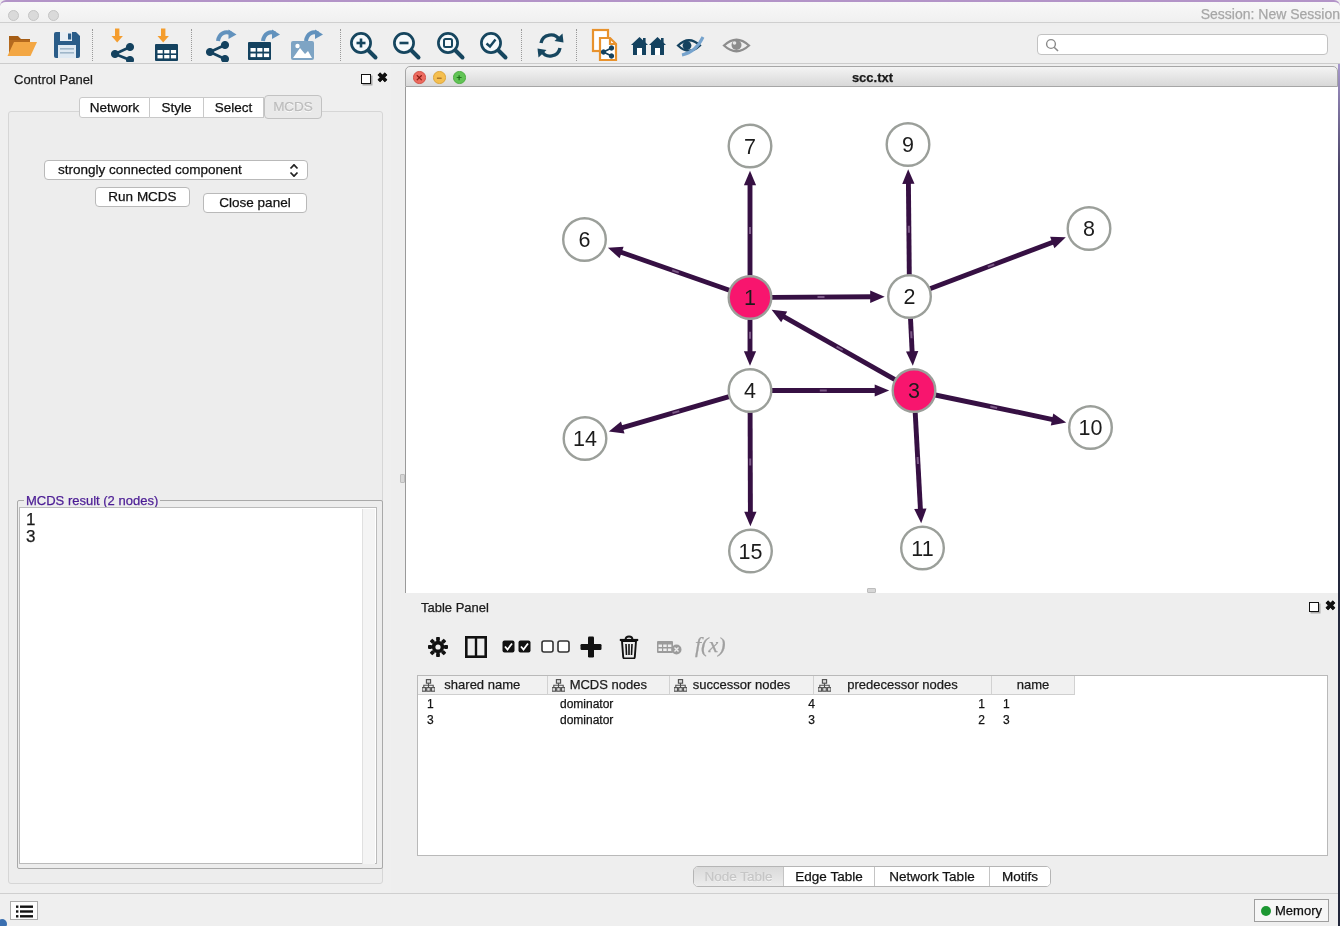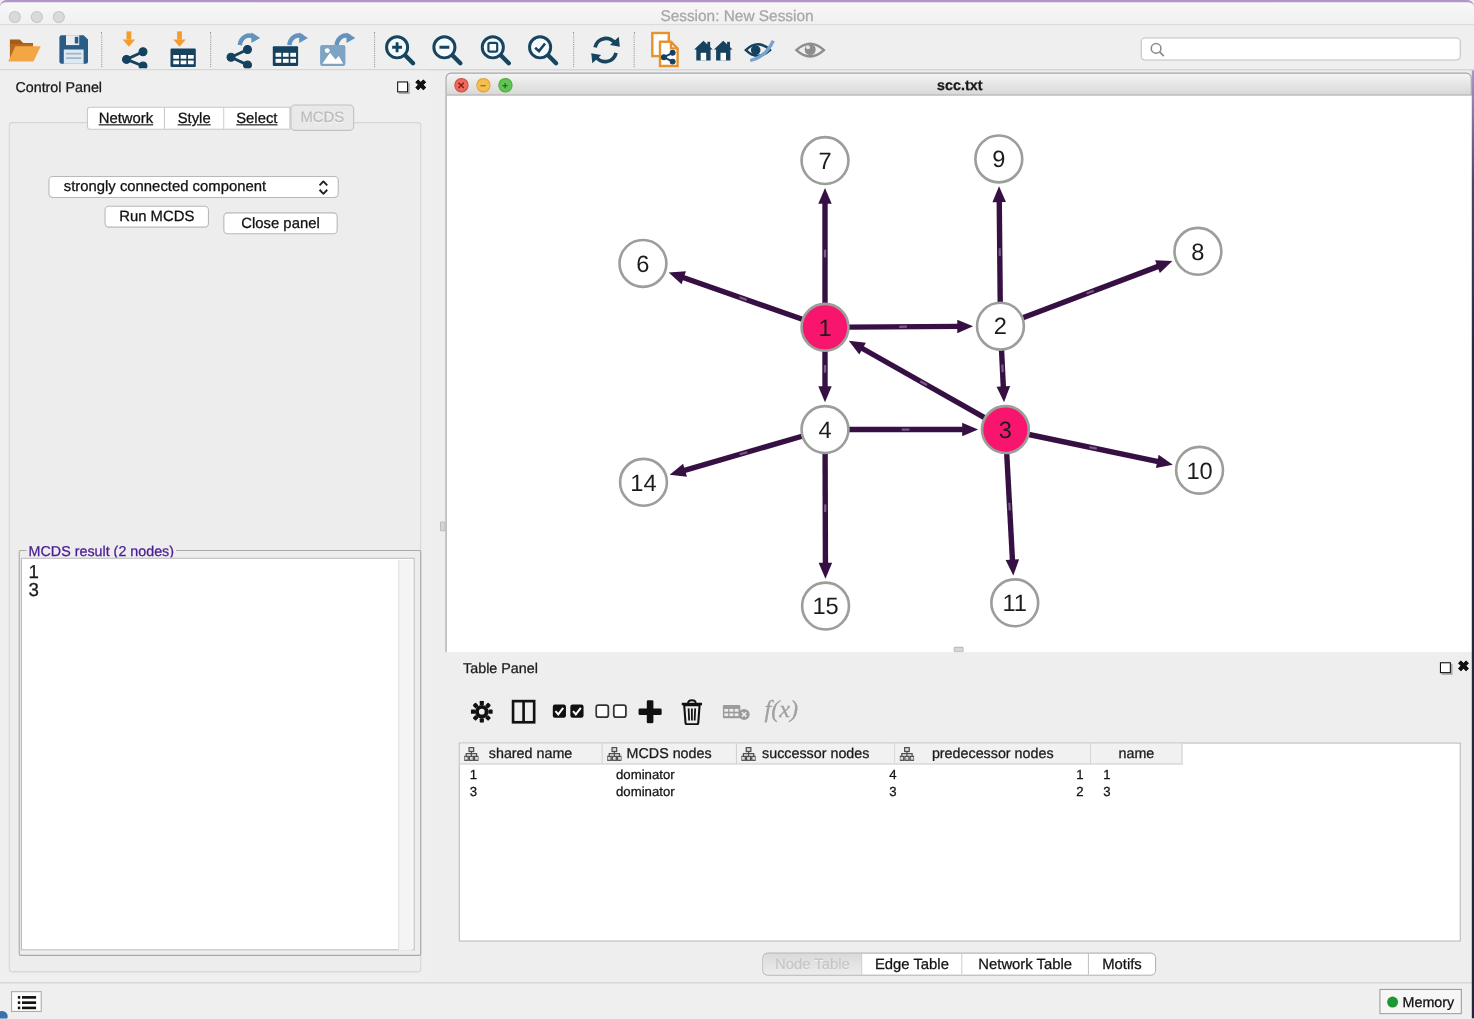--- a/index.html
+++ b/index.html
@@ -6,41 +6,41 @@
 html,body { width:1340px; height:926px; overflow:hidden; }
 body { font-family:"Liberation Sans", sans-serif; background:#eeeeee; position:relative; -webkit-text-stroke:0.25px; }
 .abs { position:absolute; }
 
 #titlebar { left:0; top:0; width:1340px; height:23px;
   background:linear-gradient(#f8f8f8,#f0f0f0);
   border-top:2px solid #b394c8; border-bottom:1px solid #cfcfcf;
   border-radius:6px 6px 0 0; }
 .winbtn { position:absolute; top:7.5px; width:11px; height:11px; border-radius:50%;
   background:#dadada; border:1px solid #c5c5c5; }
-#apptitle { position:absolute; top:4px; left:0; width:1340px; text-align:center;
+#apptitle { position:absolute; top:4px; left:0; width:1340px; text-align:right;
   font-size:14px; color:#a7a7a7; }
 
 #toolbar { left:0; top:26px; width:1340px; height:38px; background:#efefef;
   border-bottom:1px solid #cccccc; }
 .tbi { position:absolute; top:0; }
 .tsep { position:absolute; top:3px; height:32px; width:0;
   border-left:1px dotted #9a9a9a; }
 #searchbox { position:absolute; left:1037px; top:8px; width:291px; height:21px;
   background:#ffffff; border:1px solid #c2c2c2; border-radius:4px; }
 
 #cpanel { left:0; top:64px; width:391px; height:829px; background:#efefef; }
 #cpanel-title { position:absolute; left:14px; top:8px; font-size:13px; color:#1b1b1b; }
 .floatico { position:absolute; width:10px; height:10px; border:1.6px solid #111;
   box-shadow:1.5px 1.5px 0 #aaa; background:#fff; }
 .closeico { position:absolute; font-size:13px; color:#111; font-weight:bold; }
 #cp-body { position:absolute; left:8px; top:47px; width:375px; height:773px;
   background:#ededed; border:1px solid #d6d6d6; border-radius:3px; }
 #cp-tabs { position:absolute; left:79px; top:33px; height:21px; display:flex; }
 .cptab { height:21px; background:#ffffff; border:1px solid #c9c9c9; border-left:none;
-  font-size:13.5px; color:#111; text-align:center; line-height:20px;text-decoration:underline; }
+  font-size:13.5px; color:#111; text-align:center; line-height:20px; }
 .cptab.first { border-left:1px solid #c9c9c9; border-radius:3px 0 0 3px; }
 #tab-mcds { position:absolute; left:264px; top:31px; width:58px; height:24px;
   background:#e9e9e9; border:1px solid #c2c2c2; border-radius:4px;
   font-size:13.5px; color:#bcbcbc; text-align:center; line-height:22px;
   text-shadow:0 1px 0 #fff; }
 #optlabel { position:absolute; left:0; top:73px; width:391px; text-align:center;
   font-size:13.5px; color:#161616; }
 #dropdown { position:absolute; left:44px; top:96px; width:264px; height:20px;
   background:#ffffff; border:1px solid #b9b9b9; border-radius:4px;
   font-size:13.5px; color:#111; line-height:18px; padding-left:13px; }

